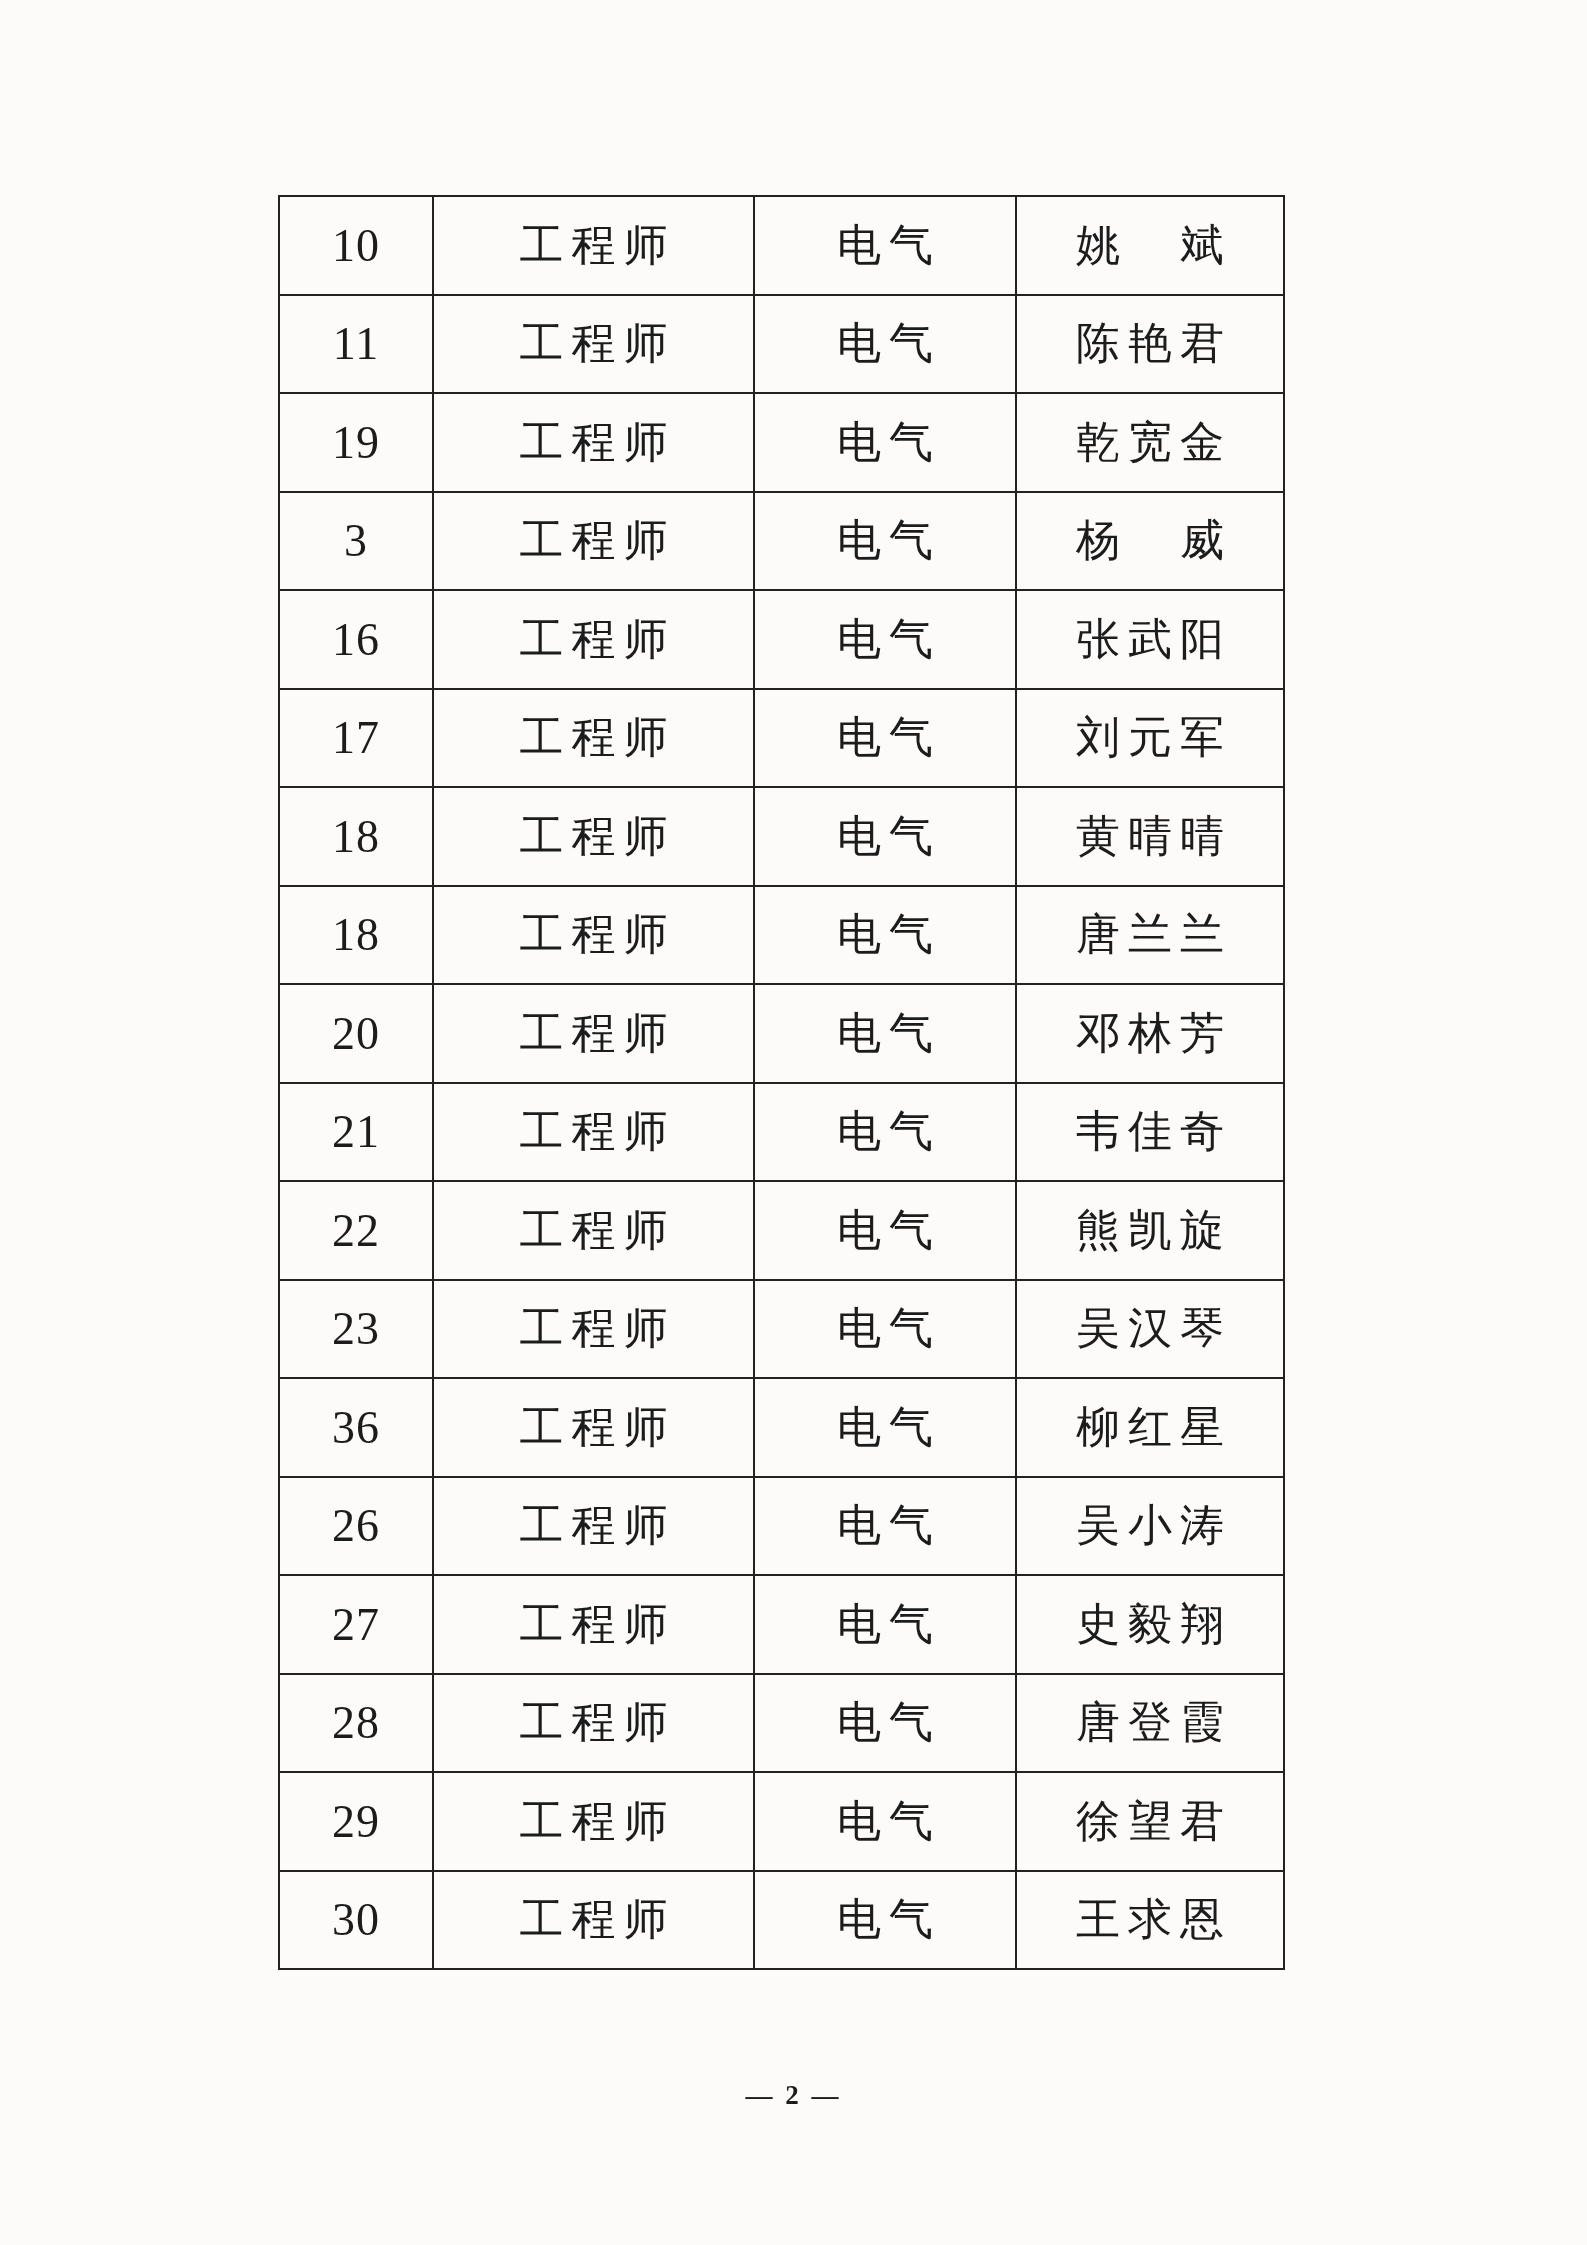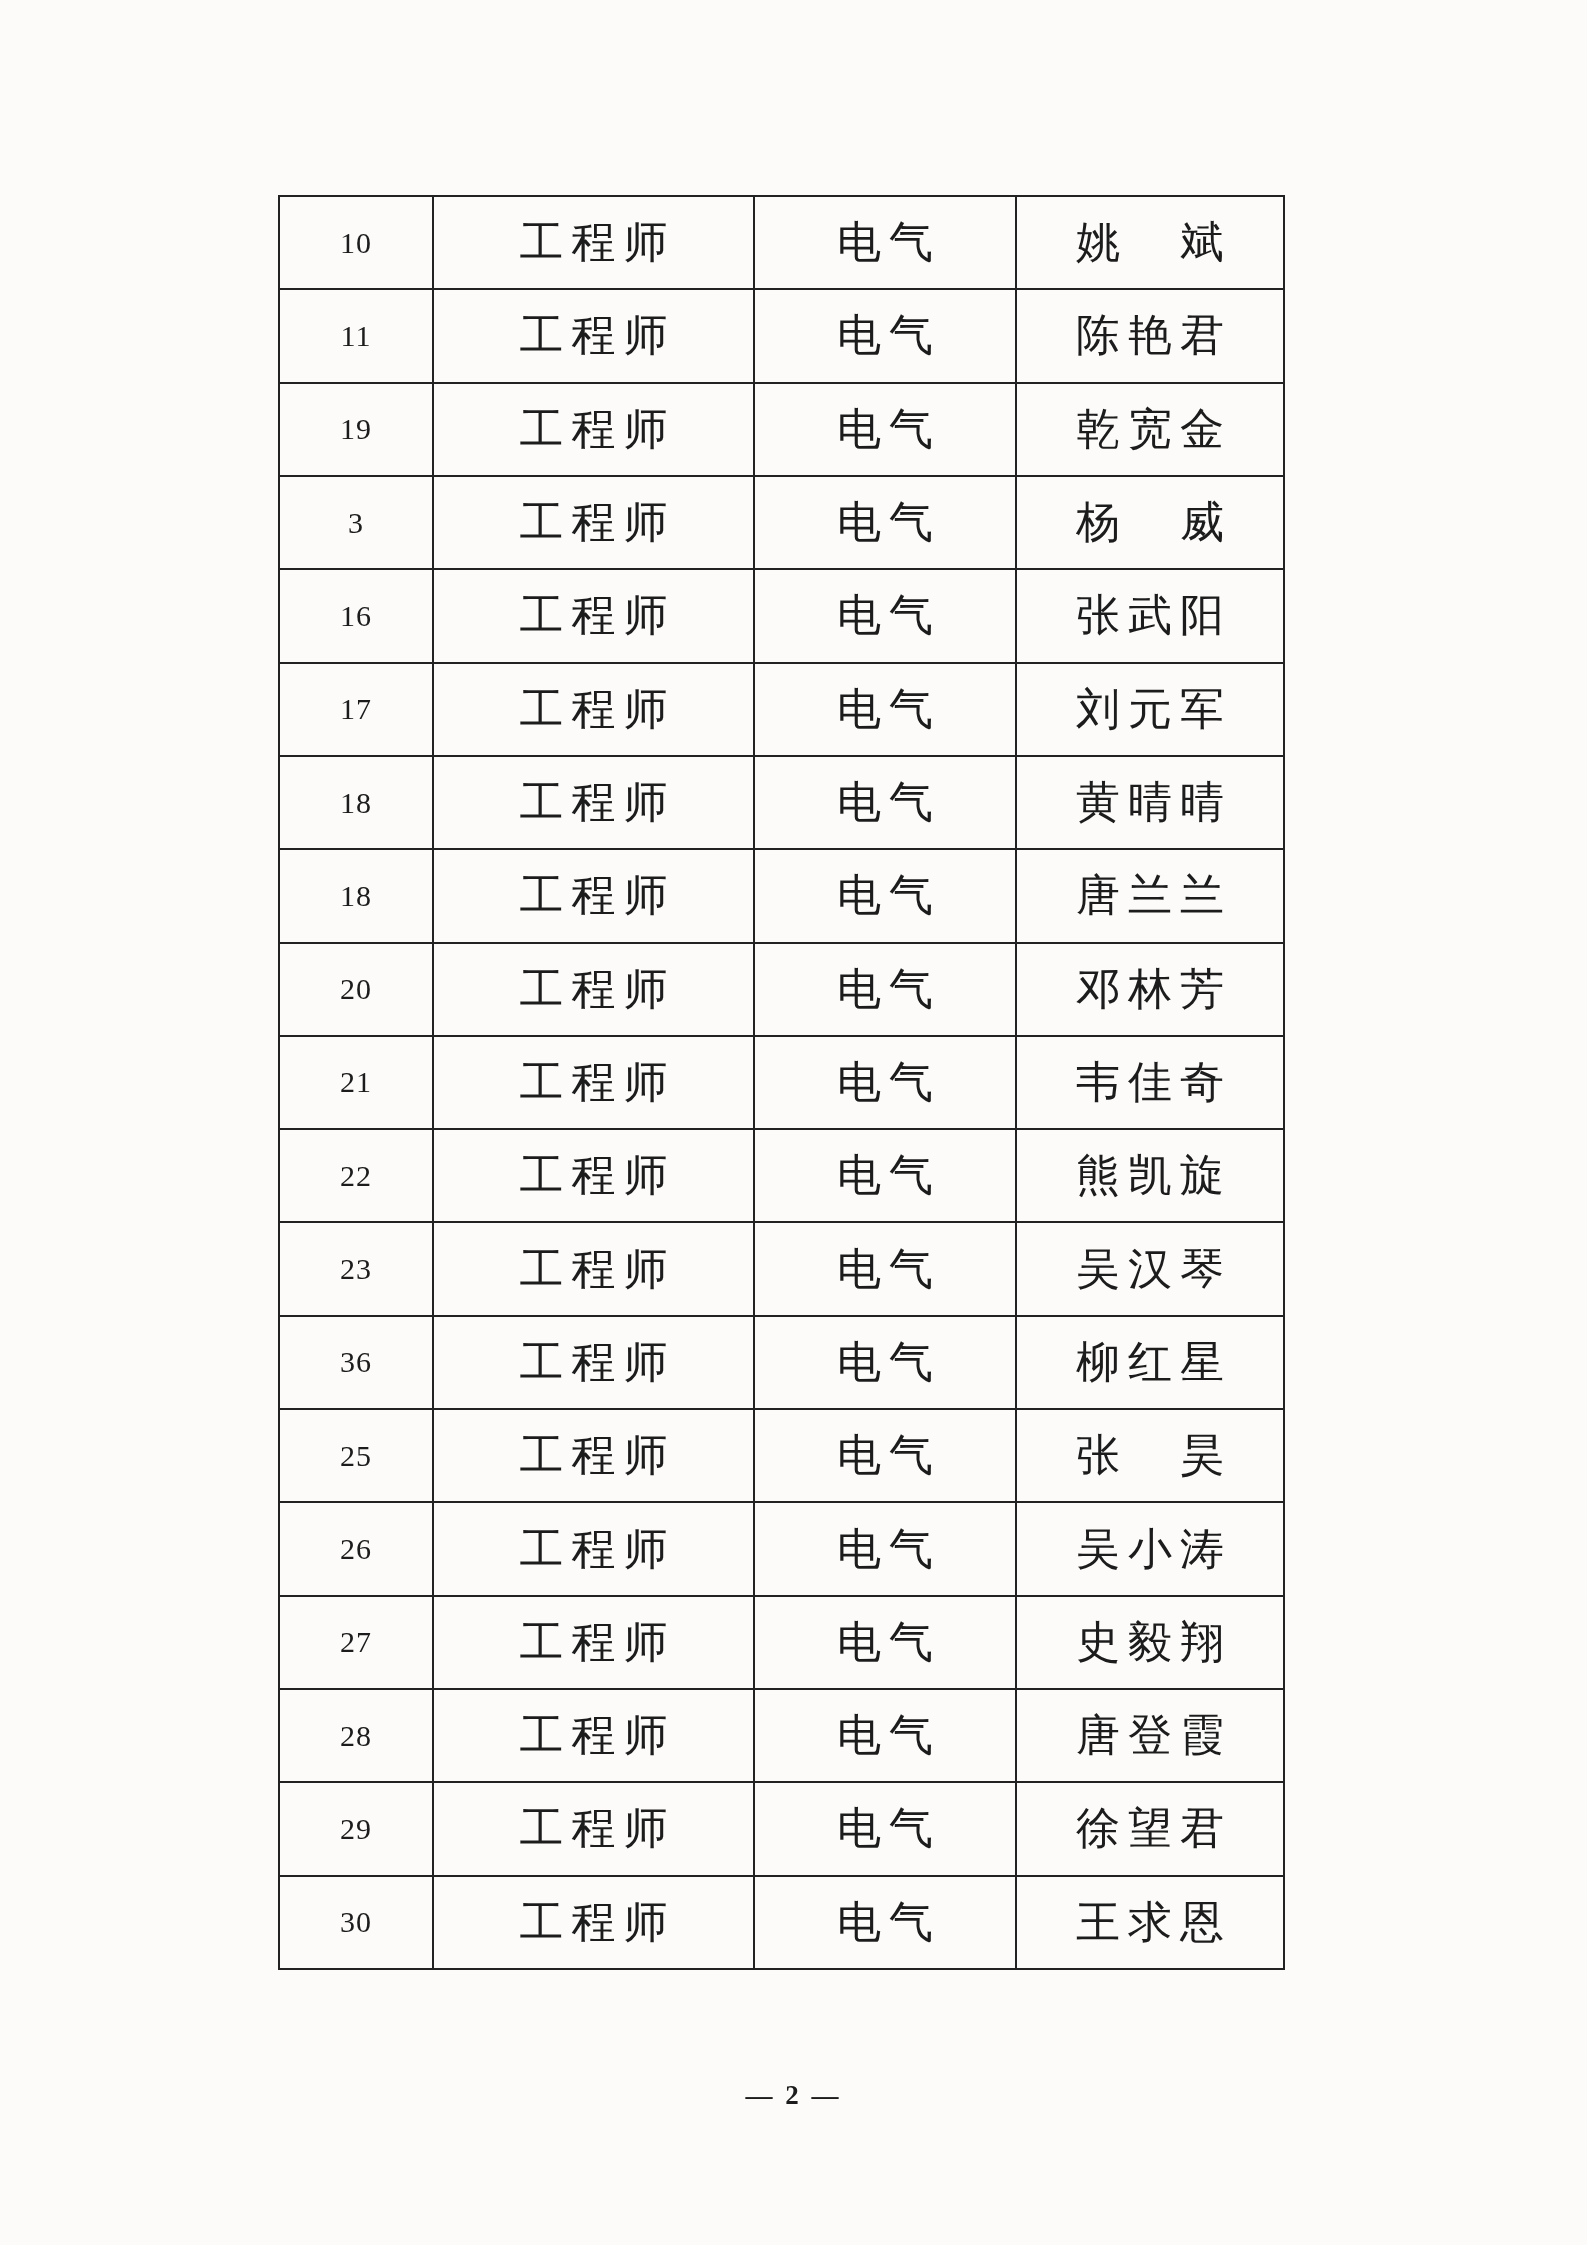--- a/index.html
+++ b/index.html
@@ -29,21 +29,21 @@
     border: 2.5px solid #222222;
     text-align: center;
     vertical-align: middle;
     padding: 0;
     background: #fcfbfa;
   }
   table.roster tr {
     height: 84.5px;
   }
   td.col-no {
-    font-size: 30px;
+    font-size: 46px;
     letter-spacing: 1px;
   }
   td.cjk {
     font-size: 44px;
     letter-spacing: 8px;
     text-indent: 8px; 
   }
   .footer {
     position: absolute;
     top: 2080px;
@@ -155,26 +155,20 @@
     <td class="cjk">吴汉琴</td>
   </tr>
 
   <tr>
     <td class="col-no">36</td>
     <td class="cjk">工程师</td>
     <td class="cjk">电气</td>
     <td class="cjk">柳红星</td>
   </tr>
 
-  <tr>
-    <td class="col-no">25</td>
-    <td class="cjk">工程师</td>
-    <td class="cjk">电气</td>
-    <td class="cjk">张　昊</td>
-  </tr>
 
   <tr>
     <td class="col-no">26</td>
     <td class="cjk">工程师</td>
     <td class="cjk">电气</td>
     <td class="cjk">吴小涛</td>
   </tr>
 
   <tr>
     <td class="col-no">27</td>

